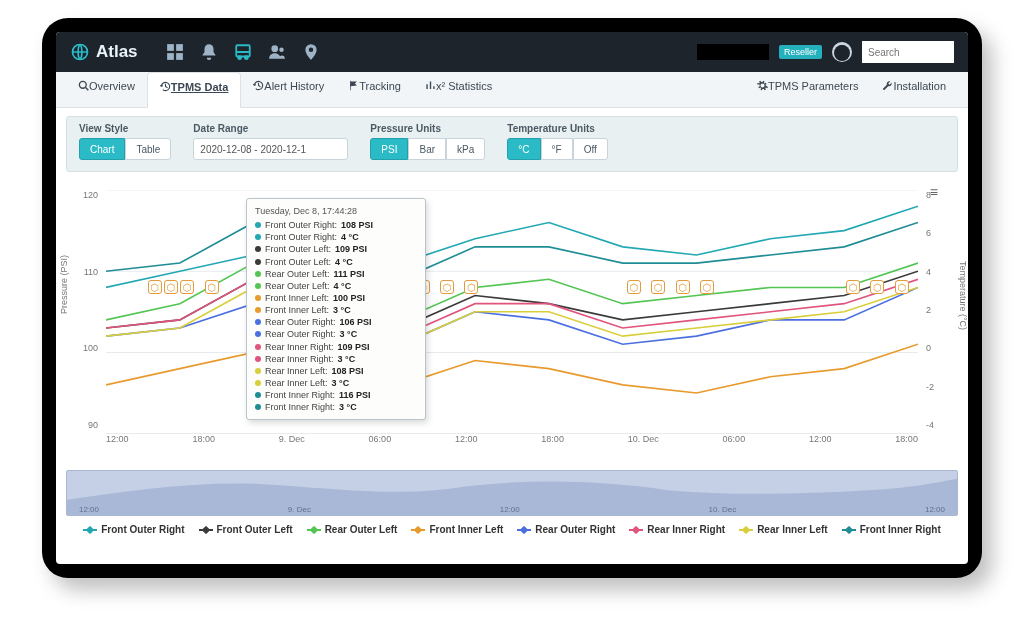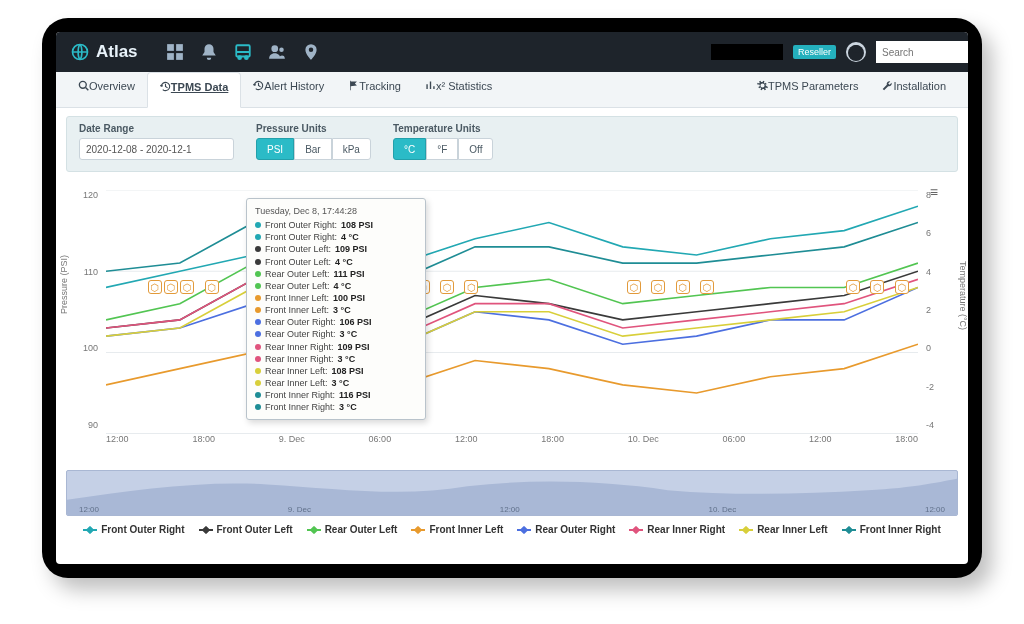--- a/index.html
+++ b/index.html
@@ -17,21 +17,21 @@
   .screen { background: #fff; width: 100%; height: 100%; border-radius: 4px; overflow: hidden; position: relative; }
 
   
   .navbar { background: #1e242b; height: 40px; display: flex; align-items: center; color: #c9d3de; }
   .brand { display: flex; align-items: center; gap: 6px; padding: 0 14px; }
   .brand svg { width: 20px; height: 20px; }
   .brand-title { font-size: 17px; font-weight: 600; color: #e9f3fa; }
   .nav-icons { display: flex; gap: 16px; margin-left: 14px; }
   .nav-icons .ico { width: 18px; height: 18px; display: flex; align-items: center; justify-content: center; color: #9fb3c6; }
   .nav-icons .ico.active { color: #2bbbc7; }
-  .nav-right { margin-left: auto; display: flex; align-items: center; gap: 10px; }
+  .nav-right { margin-left: auto; display: flex; align-items: center; gap: 10px; padding-right: 14px; }
   .blackbox { width: 72px; height: 16px; background: #000; }
   .badge-reseller { background: #24b0bd; color: #fff; font-size: 9px; padding: 2px 5px; border-radius: 2px; }
   .account-ico { width: 20px; height: 20px; border-radius: 50%; background: #ccd6e0; display: flex; align-items: center; justify-content: center; }
   .account-ico span { width: 8px; height: 8px; border-radius: 50%; background: #1e242b; box-shadow: 0 4px 0 4px #1e242b; margin-bottom: 6px; }
   .search-box { background: #fff; border-radius: 2px; height: 22px; width: 92px; }
   .search-box input { border: none; width: 100%; height: 100%; font-size: 10px; padding: 0 6px; color: #888; outline: none; }
 
   
   .tabs-bar { background: #f2f5f7; border-bottom: 1px solid #dbe1e6; height: 36px; display: flex; align-items: stretch; padding: 0 10px; font-size: 11px; color: #3c4853; }
   .tab { display: flex; padding: 8px 12px; cursor: pointer; }
@@ -184,20 +184,27 @@
           <div class="tab">
             <svg viewBox="0 0 16 16" fill="currentColor">
               <path d="M14 4a4 4 0 0 1-5 5L3 15l-2-2 6-6a4 4 0 0 1 5-5l-3 3 2 2z"></path>
             </svg>
             <span>Installation</span>
           </div>
         </div>
   </div>
 
   <div class="filters">
+    <div class="fgroup">
+      <span class="flabel">View Style</span>
+      <div class="btngrp" id="bg-view">
+            <button>Chart</button>
+            <button class="off">Table</button>
+          </div>
+    </div>
     <div class="fgroup">
       <span class="flabel">Date Range</span>
       <input class="date-in" value="2020-12-08 - 2020-12-1" style="">
     </div>
     <div class="fgroup">
       <span class="flabel">Pressure Units</span>
       <div class="btngrp" id="bg-press">
             <button>PSI</button>
             <button class="off">Bar</button>
             <button class="off">kPa</button>

